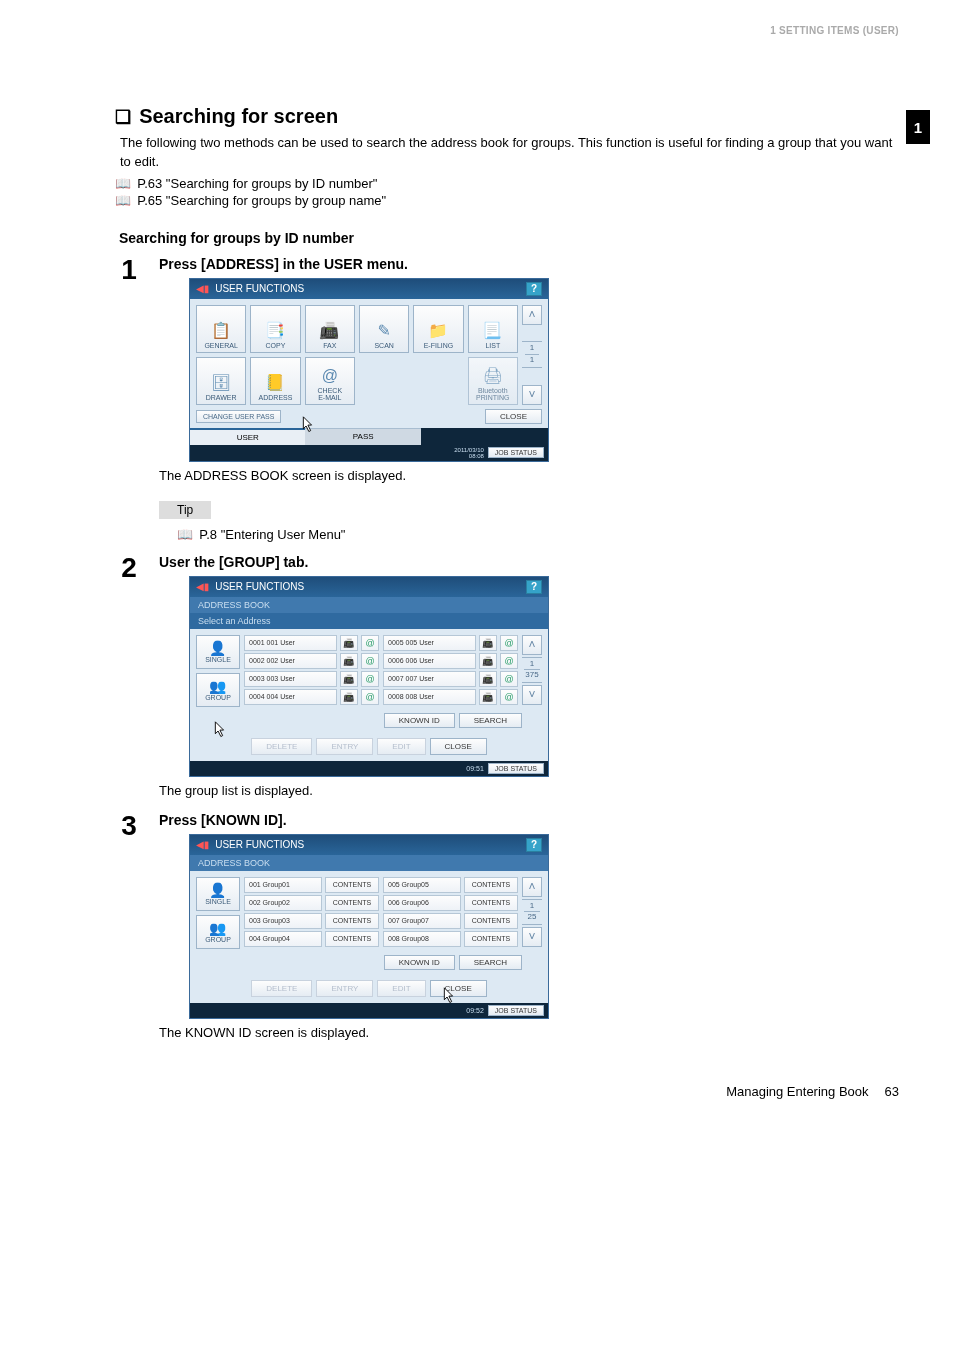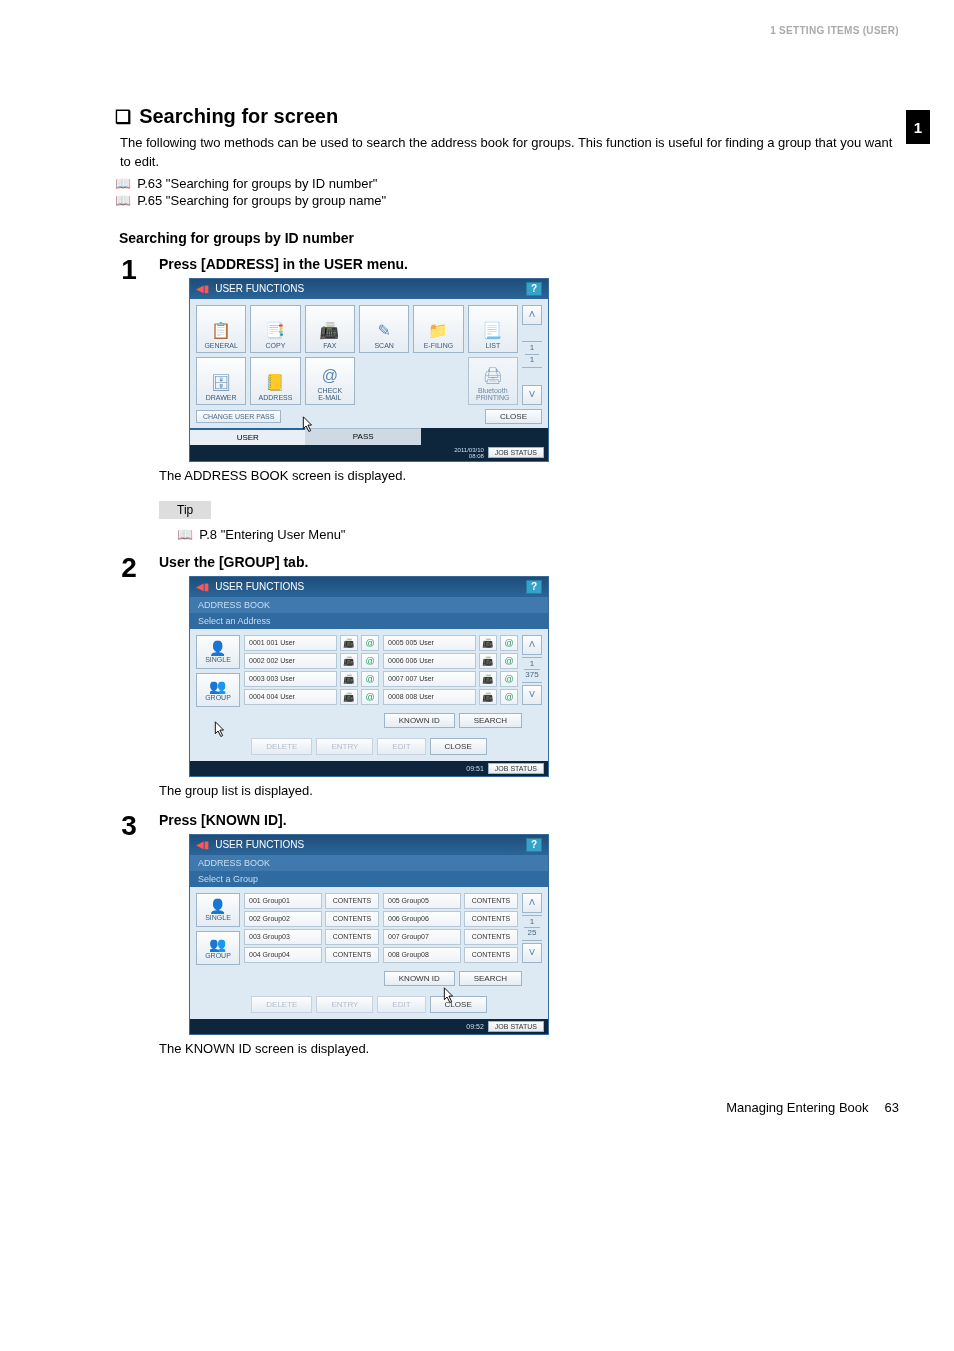--- a/index.html
+++ b/index.html
@@ -560,21 +560,20 @@
         <div class="device-screen rel">
           <div class="ds-titlebar">
             <span style="color:#f55;">◀▮</span>
             <span>USER FUNCTIONS</span>
             <span class="spacer"></span>
             <span class="help-btn">?</span>
           </div>
           <div class="ds-subbar">
             <div>ADDRESS BOOK</div>
           </div>
-          <div class="ds-subbar" style="background:#2f6aa0">Select a Group</div>
 
           <div class="ab-body">
             <div class="ab-sidebar">
               <div class="ab-sidebtn">
                   <span class="sb-icon">👤</span>
                   <span>SINGLE</span>
                 </div>
               <div class="ab-sidebtn">
                   <span class="sb-icon">👥</span>
                   <span>GROUP</span>

